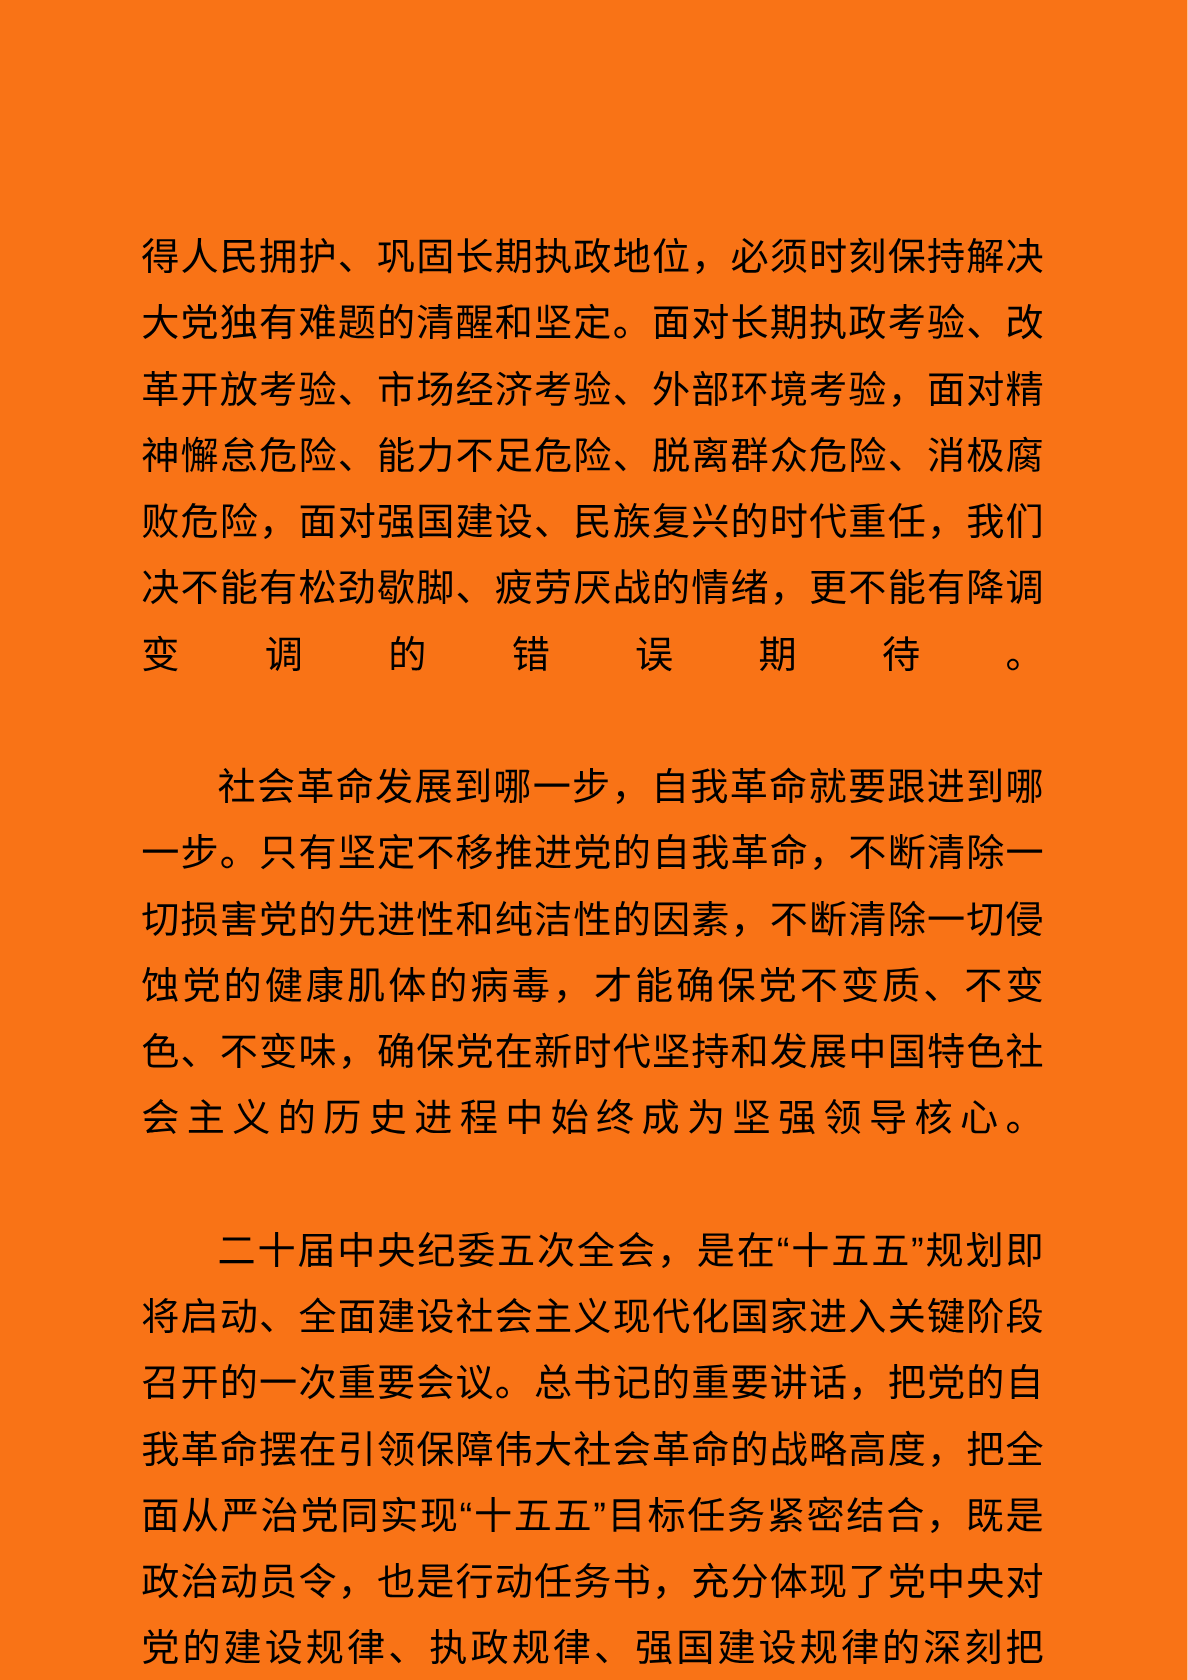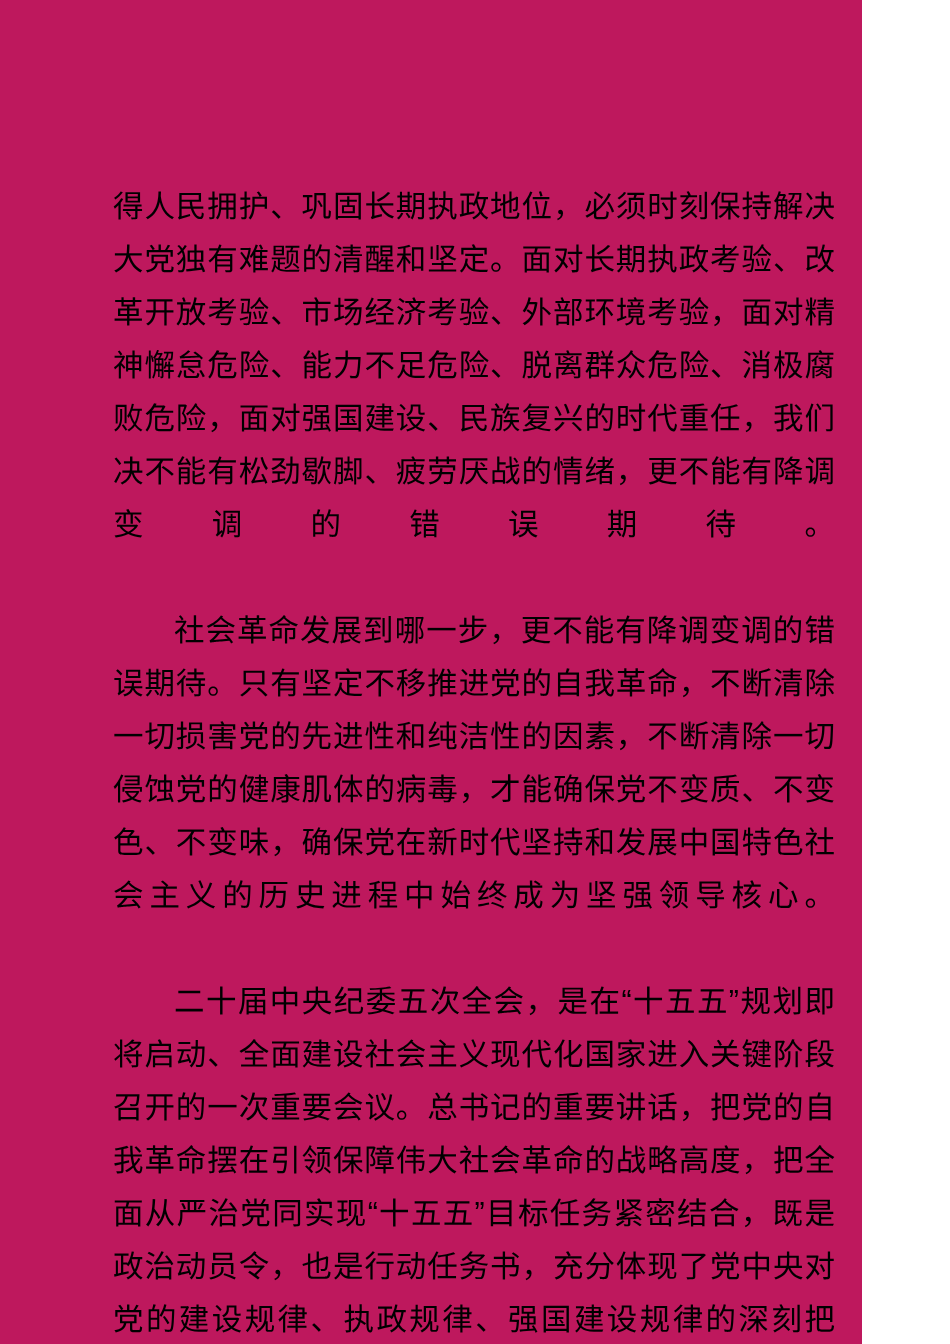--- a/index.html
+++ b/index.html
@@ -4,23 +4,23 @@
 <title>document-page</title>
 <style>
   html, body {
     margin: 0;
     padding: 0;
     background: #ffffff;
   }
 
   .page {
     position: relative;
-    width: 862px;
+    width: 950px;
     height: 1344px;
-    background: #be185d;
+    background: #f97316;
     overflow: hidden;
     box-sizing: border-box;
   }
 
   .text-column {
     position: absolute;
     left: 113px;
     top: 180px;
     width: 722px;
   }
@@ -53,18 +53,18 @@
   }
 </style>
 </head>
 <body>
 
 <div class="page">
   <div class="text-column">
 
     <p class="para continuation">得人民拥护、巩固长期执政地位，必须时刻保持解决大党独有难题的清醒和坚定。面对长期执政考验、改革开放考验、市场经济考验、外部环境考验，面对精神懈怠危险、能力不足危险、脱离群众危险、消极腐败危险，面对强国建设、民族复兴的时代重任，我们决不能有松劲歇脚、疲劳厌战的情绪，更不能有降调变调的错误期待。</p>
 
-    <p class="para">社会革命发展到哪一步，更不能有降调变调的错误期待。只有坚定不移推进党的自我革命，不断清除一切损害党的先进性和纯洁性的因素，不断清除一切侵蚀党的健康肌体的病毒，才能确保党不变质、不变色、不变味，确保党在新时代坚持和发展中国特色社会主义的历史进程中始终成为坚强领导核心。</p>
+    <p class="para">社会革命发展到哪一步，自我革命就要跟进到哪一步。只有坚定不移推进党的自我革命，不断清除一切损害党的先进性和纯洁性的因素，不断清除一切侵蚀党的健康肌体的病毒，才能确保党不变质、不变色、不变味，确保党在新时代坚持和发展中国特色社会主义的历史进程中始终成为坚强领导核心。</p>
 
     <p class="para">二十届中央纪委五次全会，是在“十五五”规划即将启动、全面建设社会主义现代化国家进入关键阶段召开的一次重要会议。总书记的重要讲话，把党的自我革命摆在引领保障伟大社会革命的战略高度，把全面从严治党同实现“十五五”目标任务紧密结合，既是政治动员令，也是行动任务书，充分体现了党中央对党的建设规律、执政规律、强国建设规律的深刻把握，为我们在新征程上纵深推进自我革命、全面从严治党指明了前进方向、提供了根本遵循。</p>
 
   </div>
 </div>
 
 </body></html>

